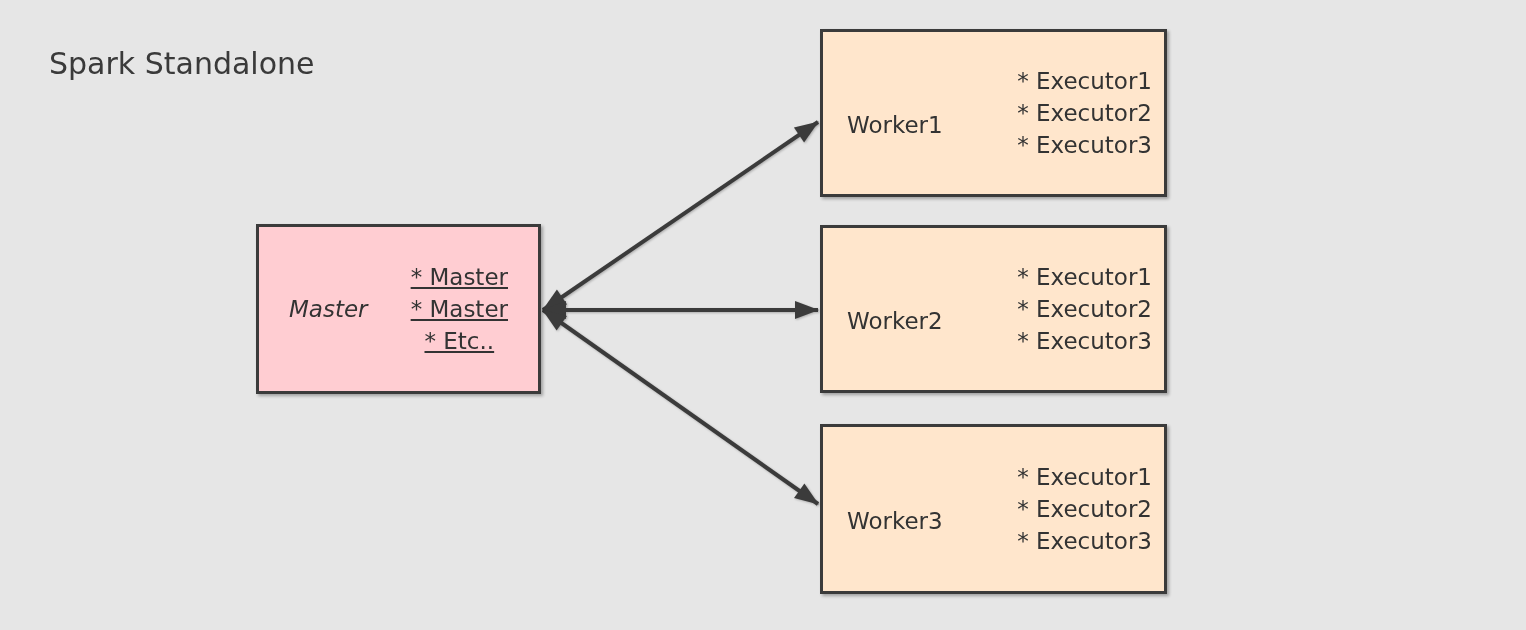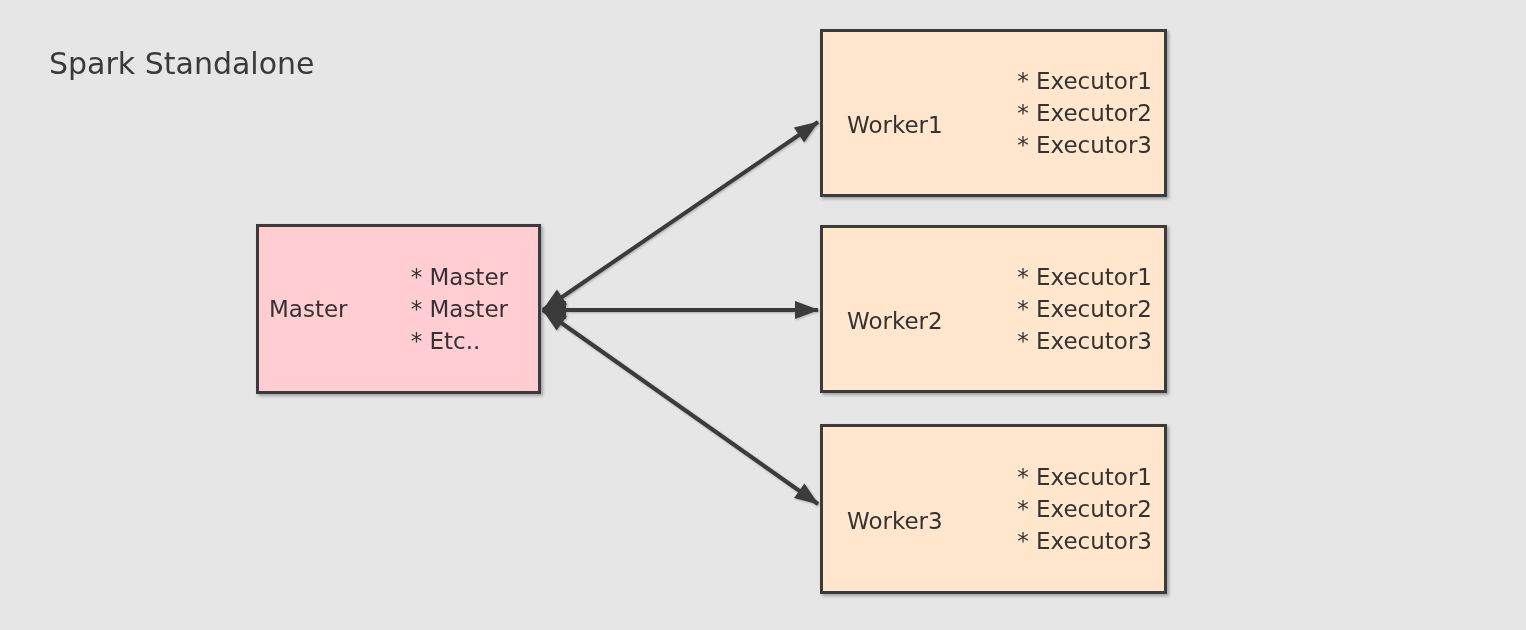--- a/index.html
+++ b/index.html
@@ -64,28 +64,28 @@
     width: 347px;
     height: 168px;
     background: var(--worker-fill, #ffe6cc);
   }
   .node-worker1 { left: 820px; top: 29px; }
   .node-worker2 { left: 820px; top: 225px; }
   .node-worker3 { left: 820px; top: 424px; height: 170px; }
   .node-label {
     white-space: nowrap;
   }
-  .node-master .node-label { padding-left: 10px; }
+  .node-master .node-label { padding-left: 30px; font-style: italic; }
   .node-worker .node-label { padding-left: 24px; margin-top: 24px; }
   .node-list {
     margin-left: auto;
-    text-align: left;
+    text-align: center;
     white-space: nowrap;
   }
-  .node-master .node-list { margin-right: 30px; }
+  .node-master .node-list { margin-right: 30px; text-decoration: underline; }
   .node-worker .node-list { margin-right: 12px; }
 </style>
 </head>
 <body>
 
 <div class="canvas">
 
   <div class="diagram-title">Spark Standalone</div>
 
   <svg class="edges-layer" viewBox="0 0 1526 630" xmlns="http://www.w3.org/2000/svg">

